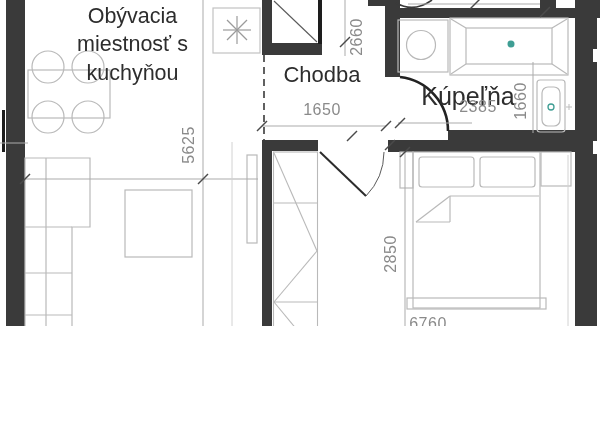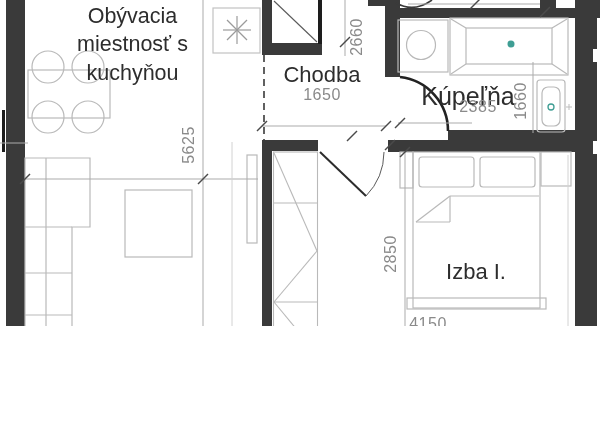--- a/index.html
+++ b/index.html
@@ -208,24 +208,23 @@
       <line x1="385" y1="150" x2="395" y2="140"></line>
       <line x1="347" y1="141" x2="357" y2="131"></line>
     </g>
   </svg>
 
   <div class="lbl" style="left:40px;top:2px;width:185px;font-size:21.5px;">Obývacia
 miestnosť s
 kuchyňou</div>
   <div class="lbl" style="left:262px;top:60px;width:120px;font-size:22px;text-align:center;">Chodba</div>
   <div class="lbl" style="left:408px;top:80px;width:120px;font-size:25px;">Kúpeľňa</div>
-  <div class="lbl" style="left:414px;top:257px;width:124px;font-size:22px;">Izba I.</div>
-
-  <div class="dim" style="left:292px;top:85px;text-align:center;">1650</div>
+
+  <div class="dim" style="left:292px;top:100px;text-align:center;">1650</div>
   <div class="dim" style="left:448px;top:97px;">2385</div>
-  <div class="dim" style="left:398px;top:314px;">4150</div>
+  <div class="dim" style="left:398px;top:314px;">6760</div>
 
   <div class="dim vert" style="left:327px;top:27px;">2660</div>
   <div class="dim vert" style="left:159px;top:135px;">5625</div>
   <div class="dim vert" style="left:361px;top:244px;">2850</div>
   <div class="dim vert" style="left:491px;top:91px;">1660</div>
 
 </div>
 
 </body></html>

